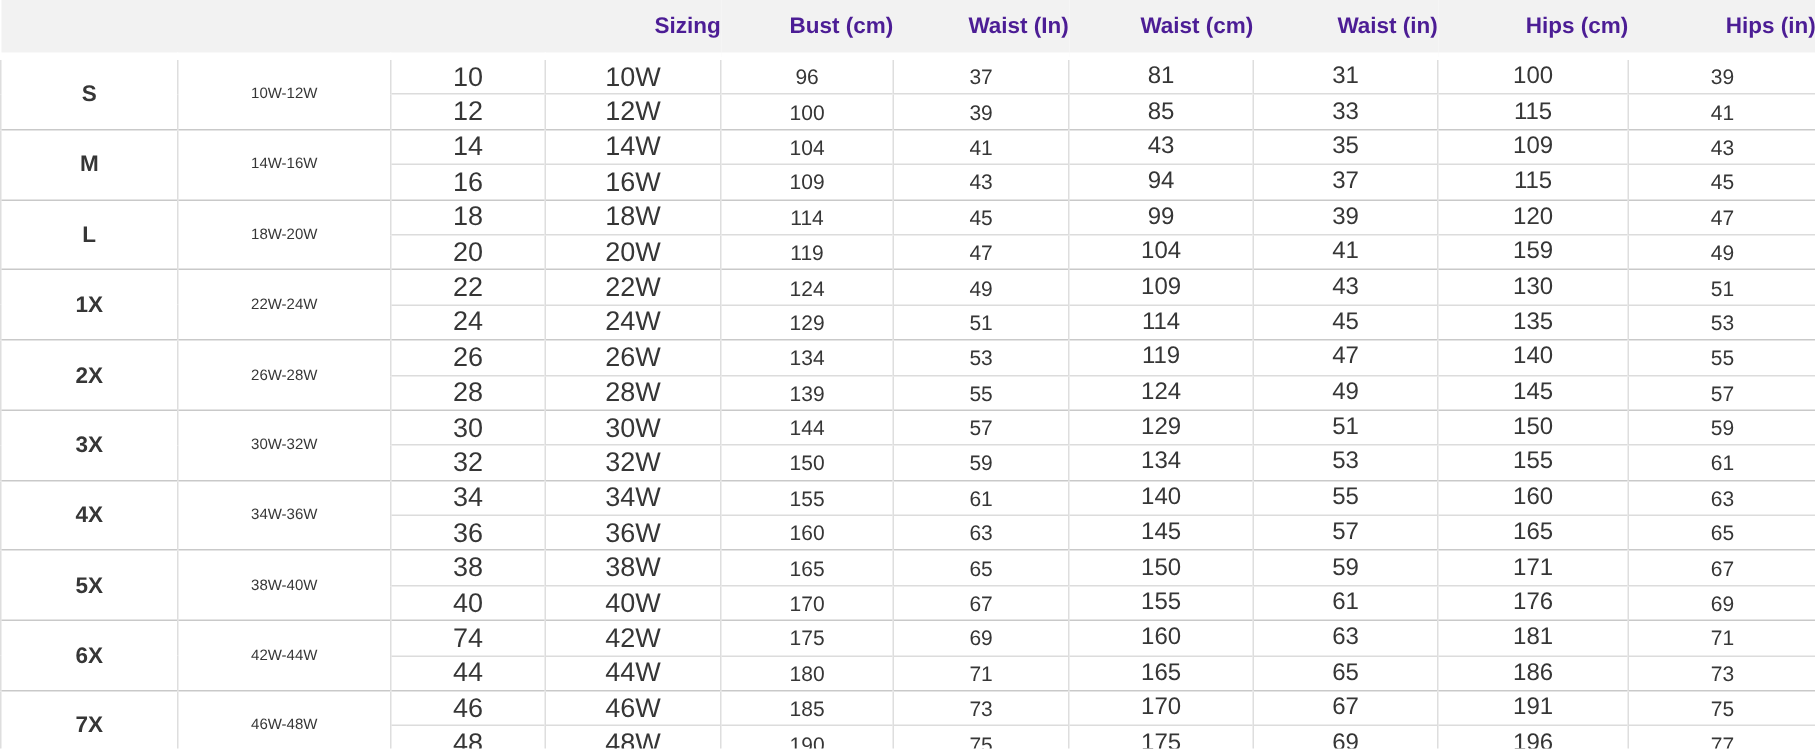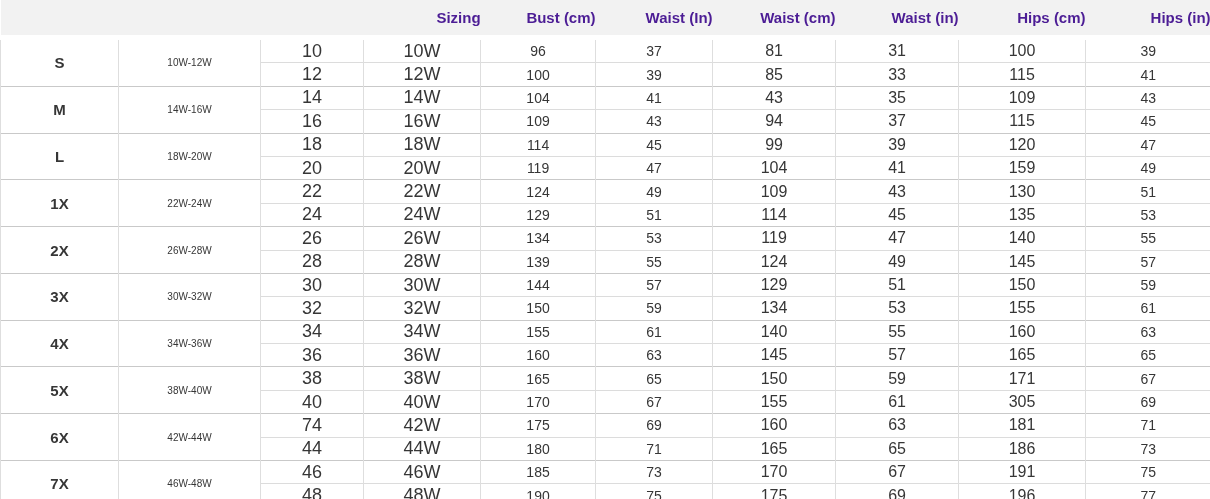--- a/index.html
+++ b/index.html
@@ -238,21 +238,21 @@
         <td class="c-small">171</td>
         <td class="c-big">67</td>
       </tr>
       <tr class="grp-sub">
         <td class="c-mid">40</td>
         <td class="c-mid">40W</td>
         <td class="c-big">170</td>
         <td class="c-big">67</td>
         <td class="c-small">155</td>
         <td class="c-small">61</td>
-        <td class="c-small">305</td>
+        <td class="c-small">176</td>
         <td class="c-big">69</td>
       </tr>
       <tr class="grp-start">
         <td rowspan="2" class="size-cell">6X</td>
         <td rowspan="2" class="range-cell">42W-44W</td>
         <td class="c-mid">74</td>
         <td class="c-mid">42W</td>
         <td class="c-big">175</td>
         <td class="c-big">69</td>
         <td class="c-small">160</td>

